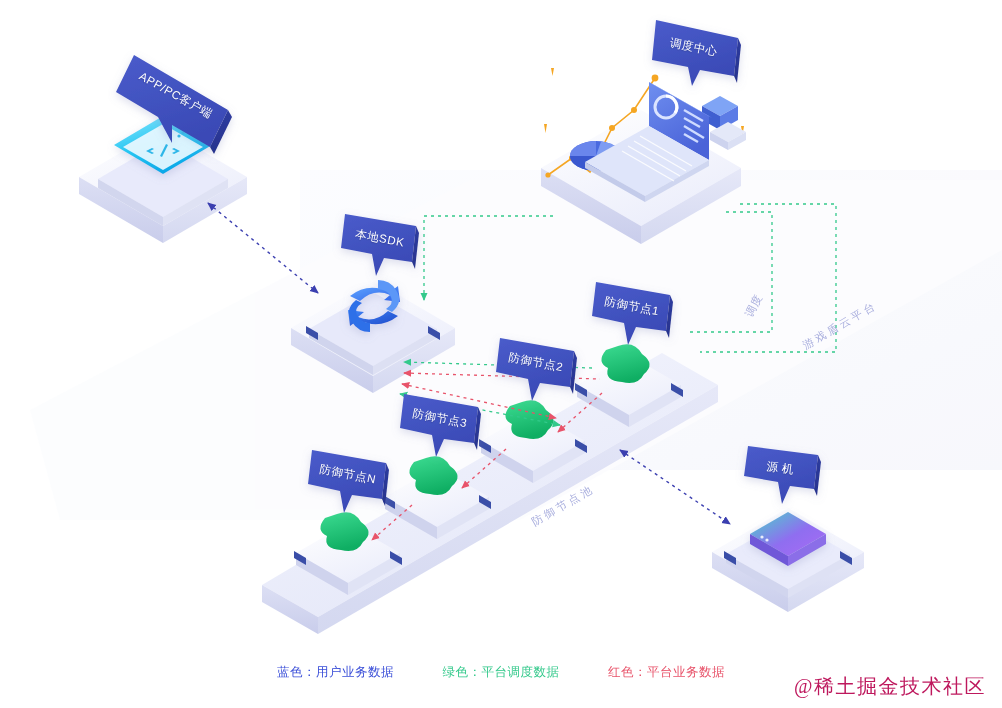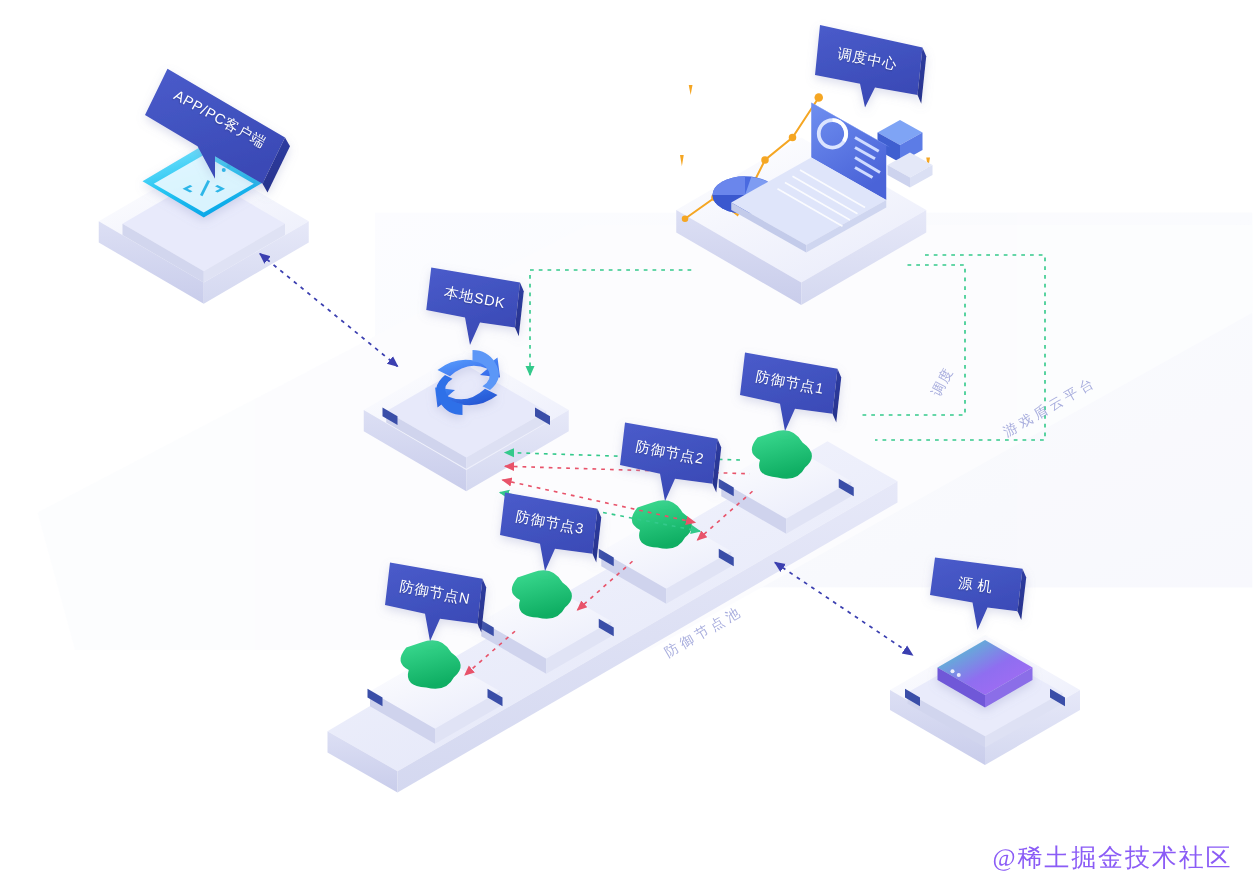--- a/index.html
+++ b/index.html
@@ -26,21 +26,21 @@
 
   
   .legend{position:absolute;left:0;top:662px;width:1002px;text-align:center;}
   .legend span{font-size:12.5px;letter-spacing:.5px;margin:0 22px;}
   .lg-blue{color:#3b4fd8;}
   .lg-green{color:#33c98b;}
   .lg-red{color:#e8536a;}
 
   .watermark{
     position:absolute;right:16px;bottom:8px;
-    font-size:20px;color:#8b5cf6;letter-spacing:1.5px;
+    font-size:20px;color:#be185d;letter-spacing:1.5px;
     font-family:"Liberation Serif","DejaVu Serif",serif;
     margin-top:12px;
   }
 
   
   .region-label{
     position:absolute;color:#9aa0d8;font-size:11px;letter-spacing:3px;white-space:nowrap;opacity:.85;
   }
 </style>
 </head>
@@ -434,16 +434,21 @@
   <div class="region-label" style="left:798px;top:318px;transform:rotate(-30deg);">
     <span>游戏盾云平台</span>
   </div>
   <div class="region-label" style="left:528px;top:498px;transform:rotate(-30deg);">
     <span>防御节点池</span>
   </div>
   <div class="region-label" style="left:742px;top:298px;transform:rotate(-62deg);letter-spacing:1px;">
     <span>调度</span>
   </div>
 
+  <div class="legend">
+    <span class="lg-blue">蓝色：用户业务数据</span>
+    <span class="lg-green">绿色：平台调度数据</span>
+    <span class="lg-red">红色：平台业务数据</span>
+  </div>
 
   <div class="watermark">@稀土掘金技术社区</div>
 
 </div>
 
 </body></html>

